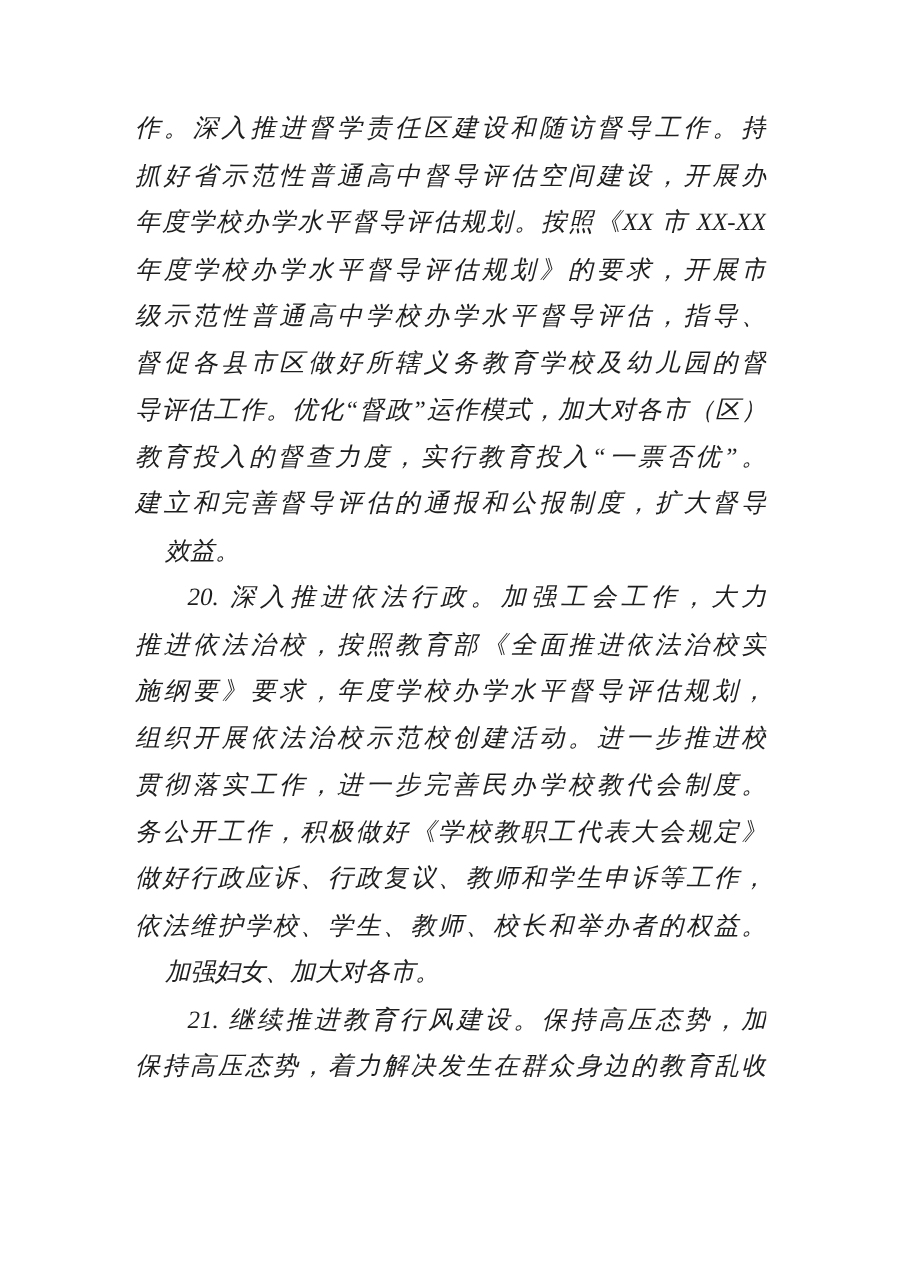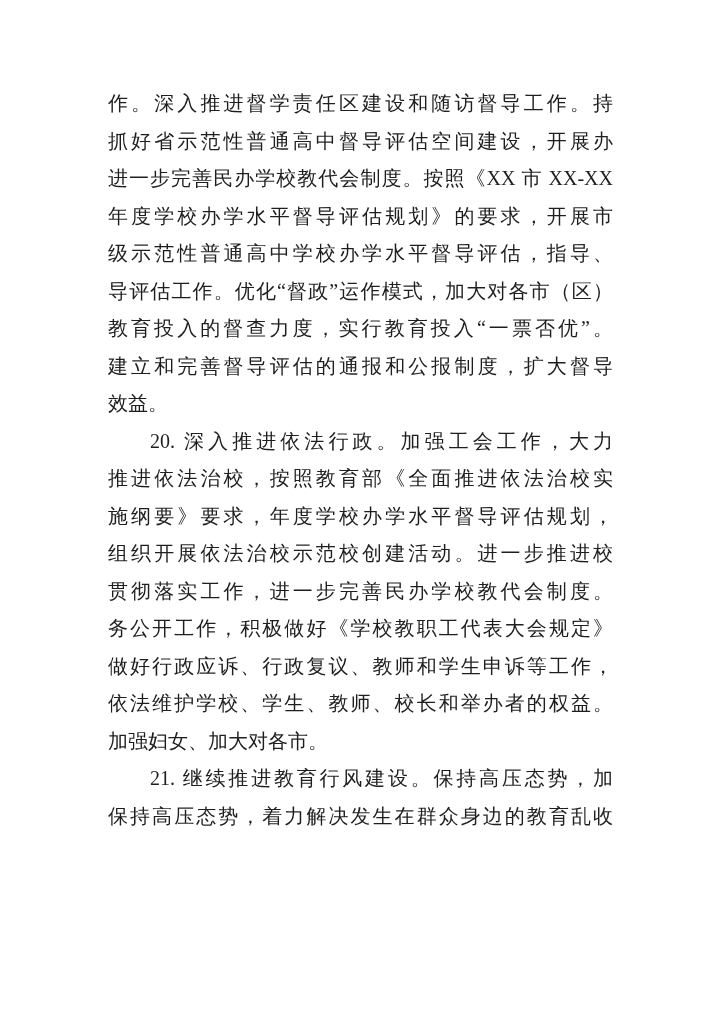--- a/index.html
+++ b/index.html
@@ -7,20 +7,21 @@
     padding: 0;
     background: #ffffff;
   }
   .page {
     position: relative;
     width: 720px;
     height: 1017px;
     background: #ffffff;
     overflow: hidden;
     font-family: "Liberation Serif", "DejaVu Serif", serif;
+    font-style: italic;
   }
   .doc-body {
     position: absolute;
     left: 108px;
     top: 85px;
     width: 505px;
   }
   .line {
     font-size: 20px;
     line-height: 37.5px;
@@ -28,35 +29,37 @@
     color: #1e1e1e;
     text-align: justify;
     text-align-last: justify;
     text-justify: inter-ideograph;
     letter-spacing: 0;
     white-space: normal;
     overflow: hidden;
   }
   .line.end {
     text-align-last: left;
+    margin-left: 24px;
   }
   .line.ind {
     padding-left: 42px;
   }
 </style>
 </head>
 <body>
 
 <div class="page">
   <div class="doc-body">
       <div class="line">作。深入推进督学责任区建设和随访督导工作。持</div>
       <div class="line">抓好省示范性普通高中督导评估空间建设，开展办</div>
-      <div class="line">进一步完善民办学校教代会制度。按照《XX 市 XX-XX</div>
+      <div class="line">年度学校办学水平督导评估规划。按照《XX 市 XX-XX</div>
       <div class="line">年度学校办学水平督导评估规划》的要求，开展市</div>
       <div class="line">级示范性普通高中学校办学水平督导评估，指导、</div>
+      <div class="line">督促各县市区做好所辖义务教育学校及幼儿园的督</div>
       <div class="line">导评估工作。优化“督政”运作模式，加大对各市（区）</div>
       <div class="line">教育投入的督查力度，实行教育投入“一票否优”。</div>
       <div class="line">建立和完善督导评估的通报和公报制度，扩大督导</div>
       <div class="line end">效益。</div>
       <div class="line ind">20. 深入推进依法行政。加强工会工作，大力</div>
       <div class="line">推进依法治校，按照教育部《全面推进依法治校实</div>
       <div class="line">施纲要》要求，年度学校办学水平督导评估规划，</div>
       <div class="line">组织开展依法治校示范校创建活动。进一步推进校</div>
       <div class="line">贯彻落实工作，进一步完善民办学校教代会制度。</div>
       <div class="line">务公开工作，积极做好《学校教职工代表大会规定》</div>

